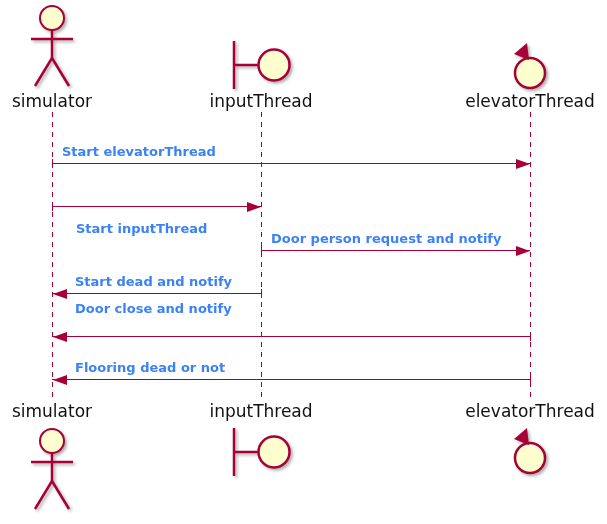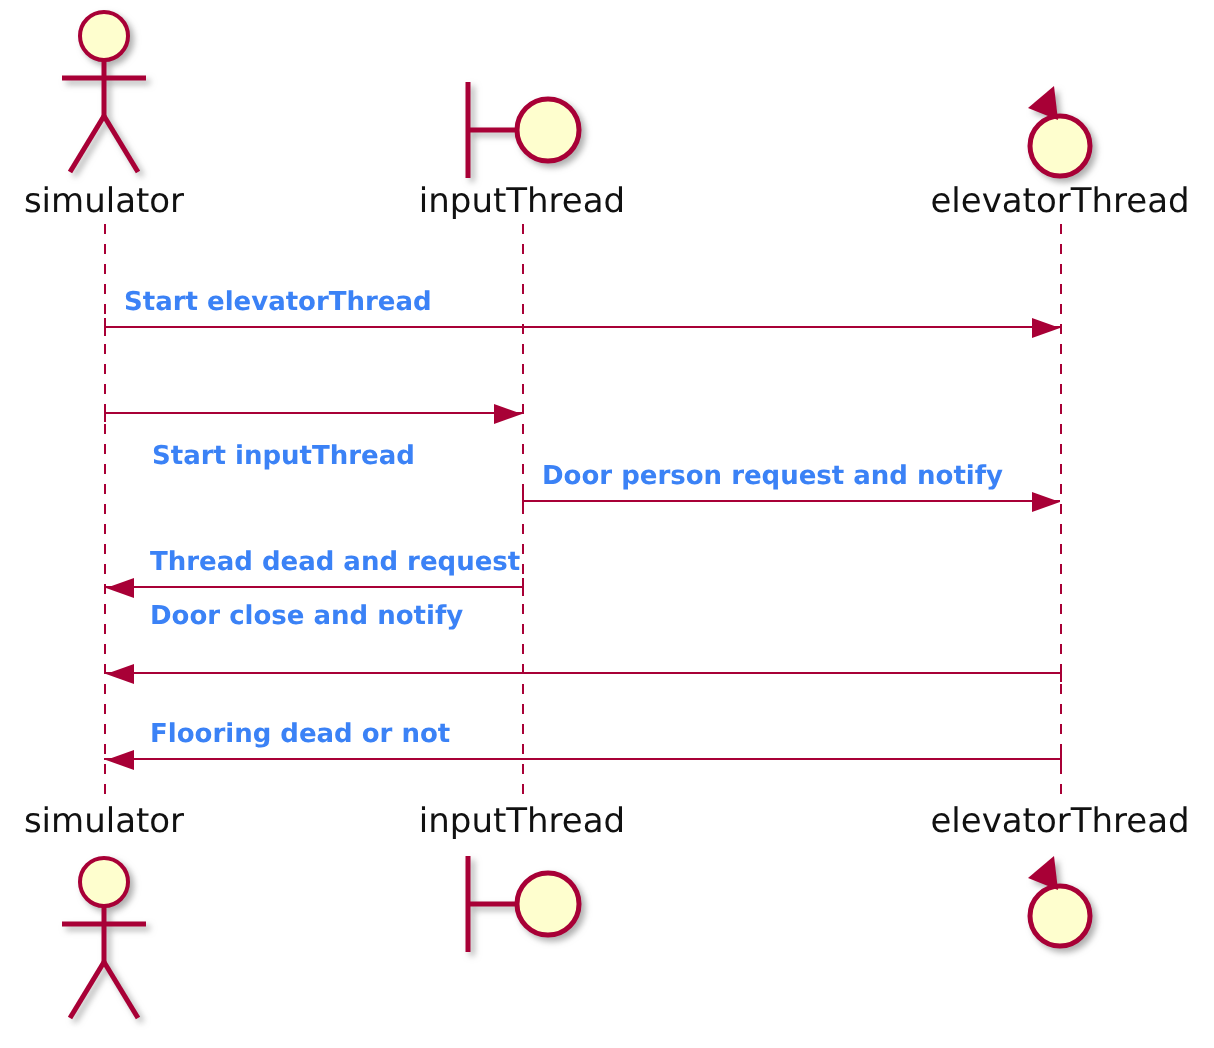--- a/index.html
+++ b/index.html
@@ -165,21 +165,21 @@
     <div class="mtick" style="left: 52px; top: 202px;"></div>
     <div class="mhead right" style="top: 202px; left: 247px;"></div>
   </div>
   <div>
     <div class="mlabel" style="top: 230px; left: 271px;">Door person request and notify</div>
     <div class="mline" style="left: 261px; width: 269px; top: 250px;"></div>
     <div class="mtick" style="left: 261px; top: 246px;"></div>
     <div class="mhead right" style="top: 246px; left: 516px;"></div>
   </div>
   <div>
-    <div class="mlabel" style="top: 273px; left: 75px;">Thread dead and request</div>
+    <div class="mlabel" style="top: 273px; left: 75px;">Start dead and notify</div>
     <div class="mline" style="left: 52px; width: 209px; top: 293px;"></div>
     <div class="mtick" style="left: 261px; top: 289px;"></div>
     <div class="mhead left" style="top: 289px; left: 53px;"></div>
   </div>
   <div>
     <div class="mlabel" style="top: 300px; left: 75px;">Door close and notify</div>
     <div class="mline" style="left: 52px; width: 478px; top: 336px;"></div>
     <div class="mtick" style="left: 530px; top: 332px;"></div>
     <div class="mhead left" style="top: 332px; left: 53px;"></div>
   </div>

